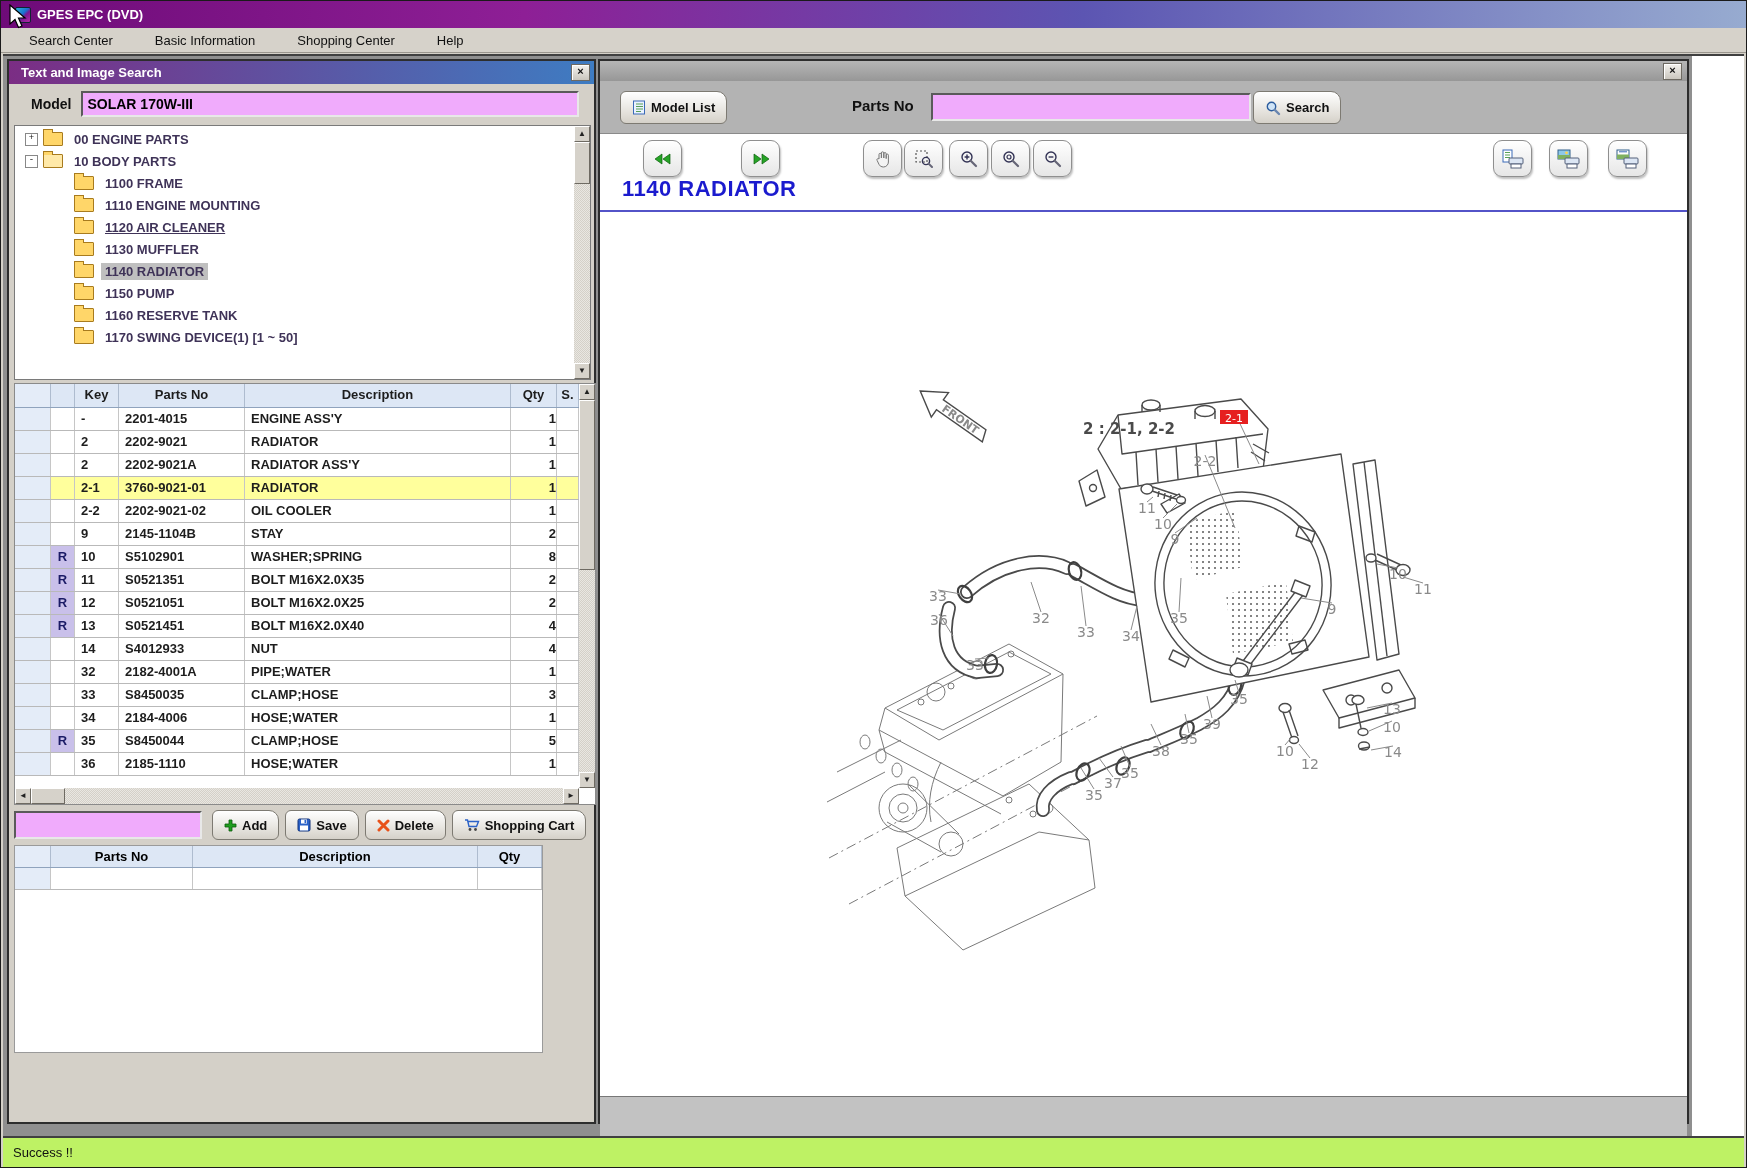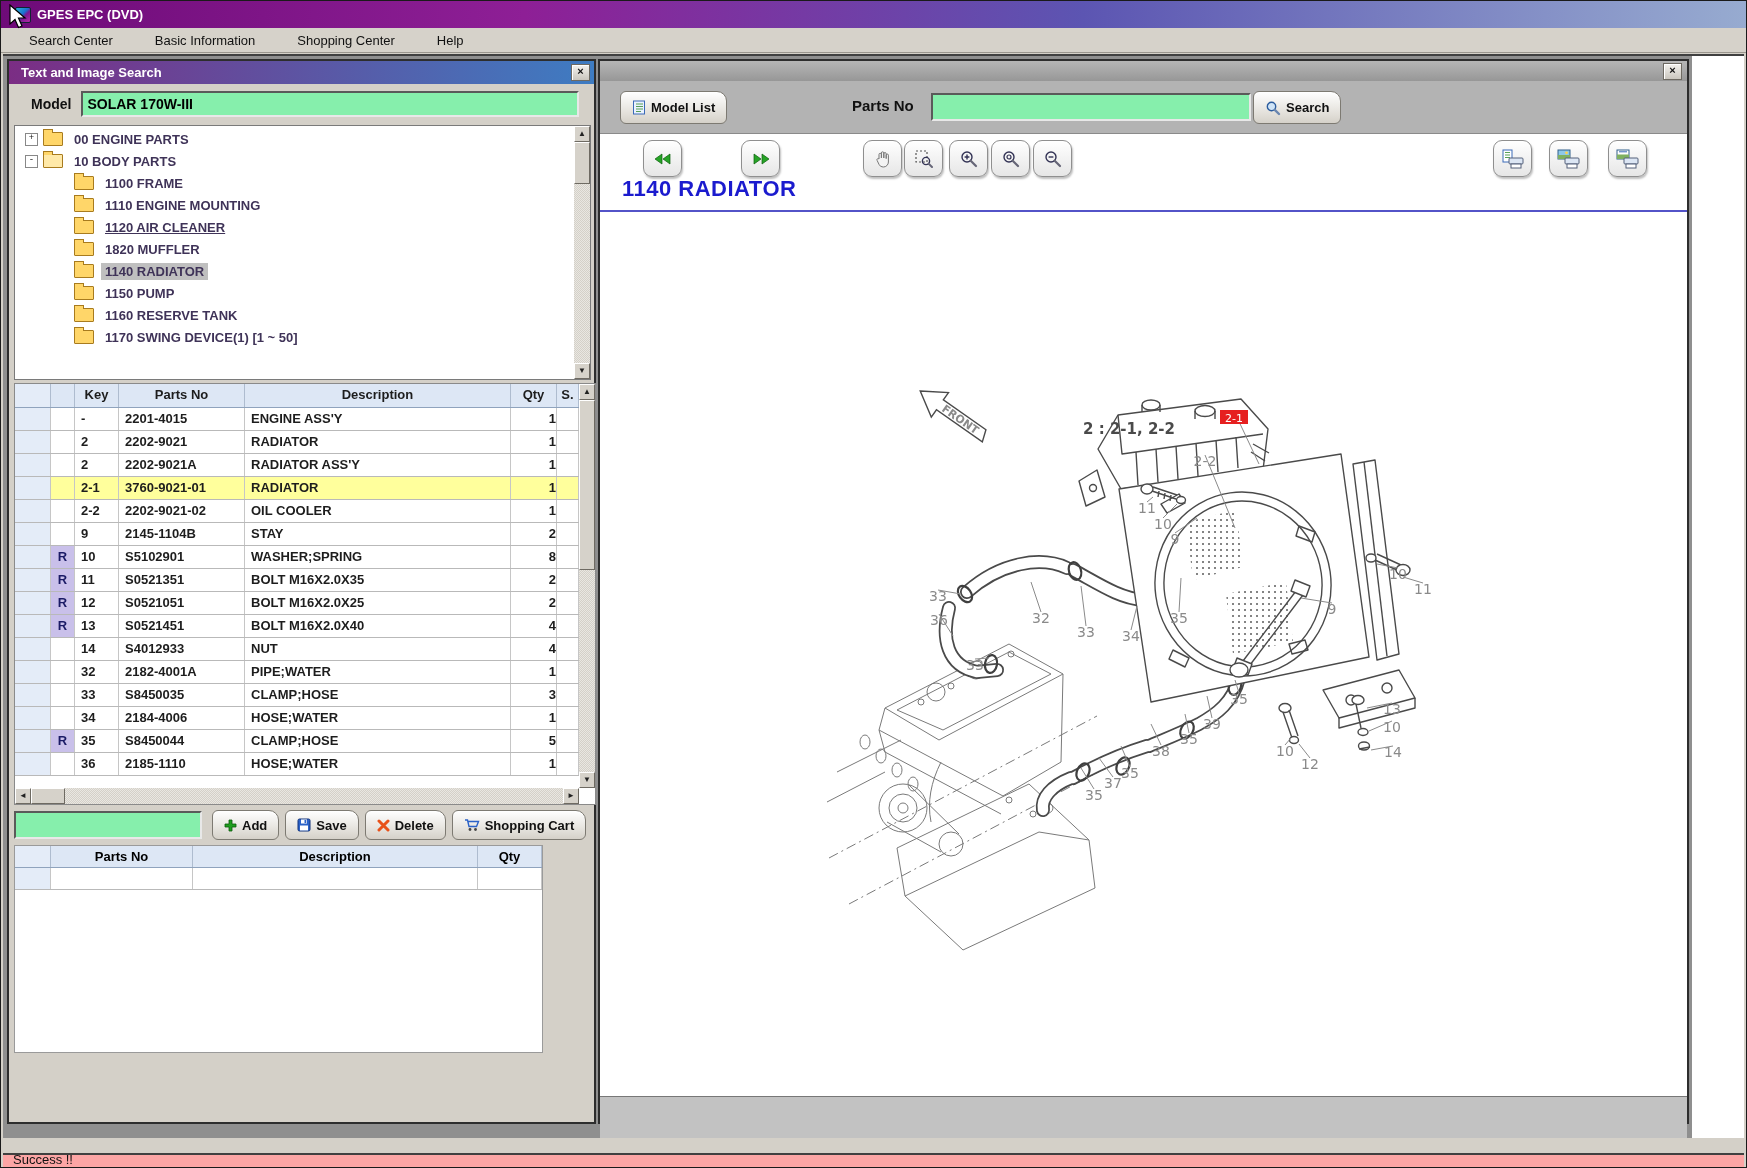--- a/index.html
+++ b/index.html
@@ -28,21 +28,21 @@
   #right-panel{left:595px;width:1091px;}
   
   .lp-header{height:23px;background:linear-gradient(90deg,var(--panel_header_left,#7B2D84),var(--panel_header_right,#3E7CC2));
     color:#fff;font-weight:bold;font-size:13px;display:flex;align-items:center;padding:0 4px 0 12px;}
   .lp-header .flex, .rp-titlebar .flex{flex:1;}
   .xbtn{width:17px;height:15px;background:linear-gradient(#f4f2ee,#cac6be);border:1px solid #6e6a62;
     box-shadow:inset 1px 1px 0 #fff;font-size:11px;font-weight:bold;color:#111;line-height:13px;
     text-align:center;cursor:default;}
   .model-row{height:39px;display:flex;align-items:center;}
   .model-row label{font-weight:bold;font-size:14px;color:#111;margin:0 10px 0 22px;}
-  .sunken{border:2px solid;border-color:#5a5a5a #e8e8e8 #e8e8e8 #5a5a5a;background:#86efac;}
+  .sunken{border:2px solid;border-color:#5a5a5a #e8e8e8 #e8e8e8 #5a5a5a;background:#f0abfc;}
   #model-input{width:486px;height:22px;font:bold 14px "Liberation Sans",sans-serif;padding:0 4px;outline:none;}
   
   .tree-box{position:relative;margin:2px 3px 0 5px;height:253px;background:#fff;
     border:1px solid #7a7a7a;overflow:hidden;}
   .tree-rows{position:absolute;left:0;top:2px;right:17px;}
   .trow{height:22px;display:flex;align-items:center;position:relative;font-size:13px;font-weight:bold;color:#3f3358;white-space:nowrap;}
   .texp{width:11px;height:11px;border:1px solid #888;background:#fff;font:9px/9px "Liberation Mono",monospace;
     text-align:center;color:#222;margin-right:5px;box-sizing:content-box;}
   .tfold{position:relative;width:18px;height:12px;background:#FFD669;border:1px solid #A87B1E;border-radius:1px;margin-right:7px;flex:none;}
   .tfold::before{content:"";position:absolute;left:-1px;top:-4px;width:8px;height:3px;background:#FFD669;border:1px solid #A87B1E;border-bottom:none;}
@@ -100,22 +100,22 @@
   .searchbtn{position:absolute;left:653px;top:10px;height:31px;}
   .rp-content{position:relative;background:#fff;height:962px;border-bottom:1px solid #777;overflow:hidden;}
   .tool{position:absolute;width:37px;height:35px;background:linear-gradient(#ffffff,#e6e6e6);
     border:1px solid #8f8f8f;border-radius:9px;box-shadow:1px 2px 2px rgba(0,0,0,.25), inset 0 1px 0 #fff;
     display:flex;align-items:center;justify-content:center;cursor:default;}
   .dtitle{position:absolute;left:22px;top:42px;font-size:22px;font-weight:bold;color:var(--diagram_title_blue,#1B1BCE);letter-spacing:.5px;}
   .drule{position:absolute;left:0;top:76px;width:100%;height:0;border-top:2px solid #5353c8;}
   .rp-footer{height:41px;background:#c2c2c2;}
   #diagram{position:absolute;left:0;top:80px;}
   
-  .statusbar{position:absolute;left:2px;right:2px;bottom:0;height:14px;background:#fca5a5;
-    border-top:2px solid #404040;display:flex;align-items:flex-end;font-size:13px;color:#111;padding-left:10px;box-sizing:border-box;}
+  .statusbar{position:absolute;left:2px;right:2px;bottom:0;height:31px;background:#bef264;
+    border-top:2px solid #404040;display:flex;align-items:center;font-size:13px;color:#111;padding-left:10px;box-sizing:border-box;}
   svg text{font-family:"DejaVu Sans",sans-serif;}
 </style>
 </head>
 <body>
 
 <div id="window">
 
   <div class="titlebar">
     <span class="appicon"></span>
     <span>GPES EPC (DVD)</span>
@@ -165,21 +165,21 @@
             <div class="trow" style="padding-left: 59px;">
               <span class="tfold"></span>
               <span class="tlabel">1110 ENGINE MOUNTING</span>
             </div>
             <div class="trow" style="padding-left: 59px; text-decoration: underline;">
               <span class="tfold"></span>
               <span class="tlabel">1120 AIR CLEANER</span>
             </div>
             <div class="trow" style="padding-left: 59px;">
               <span class="tfold"></span>
-              <span class="tlabel">1820 MUFFLER</span>
+              <span class="tlabel">1130 MUFFLER</span>
             </div>
             <div class="trow" style="padding-left: 59px;">
               <span class="tfold"></span>
               <span class="tlabel sel">1140 RADIATOR</span>
             </div>
             <div class="trow" style="padding-left: 59px;">
               <span class="tfold"></span>
               <span class="tlabel">1150 PUMP</span>
             </div>
             <div class="trow" style="padding-left: 59px; text-align: right;">

